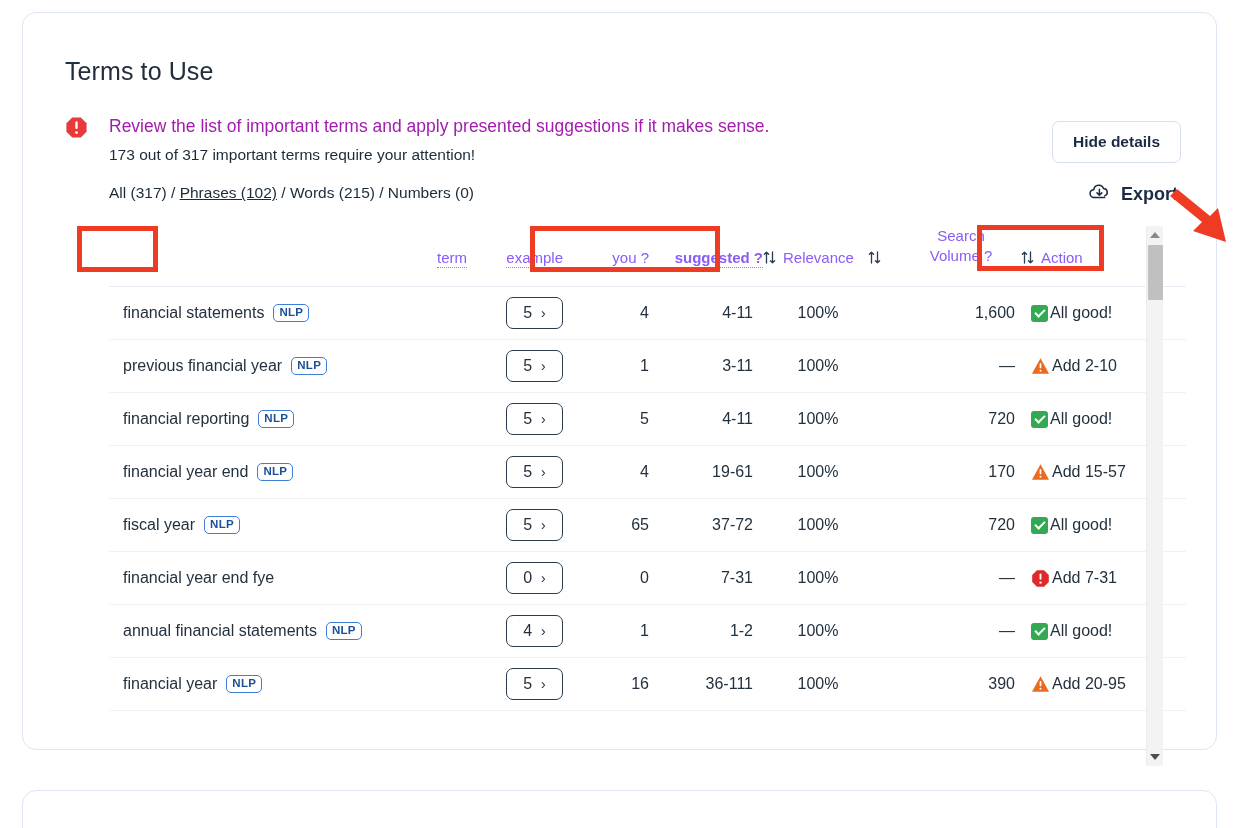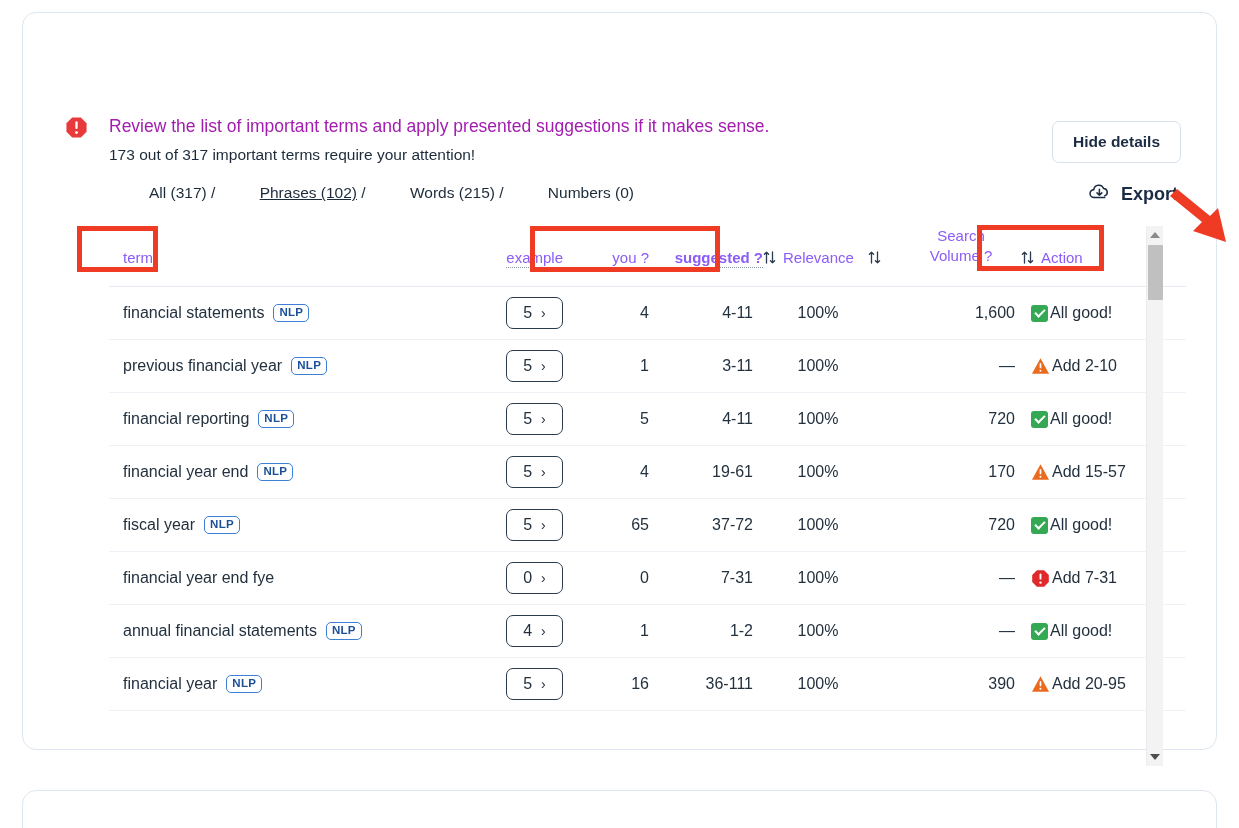--- a/index.html
+++ b/index.html
@@ -49,21 +49,21 @@
     font-size: 15.5px; color: #1c2b3a; line-height: 24px;
     white-space: nowrap;
   }
 
   .filters {
     position: absolute; left: 86px; top: 171px;
     font-size: 15.5px; color: #1c2b3a;
     white-space: nowrap;
   }
   .filters .sep { color:#1c2b3a; }
-  .filters .lnk { color:#1c2b3a; text-decoration: none; cursor:pointer;margin-left:40px; }
+  .filters .lnk { color:#1c2b3a; text-decoration: none; cursor:pointer; }
   .filters .lnk.active { text-decoration: underline; }
 
   .hide-details {
     position:absolute; right: 35px; top: 108px;
     padding: 11px 20px;
     border: 1px solid #d8e0ec; border-radius: 7px;
     background:#fff; color:#1b2b44; font-size: 15.5px;
     font-weight: 700; cursor: pointer;
     font-family: "Liberation Sans", sans-serif;
   }
@@ -88,21 +88,21 @@
   table.terms col.c-sug   { width: 110px; }
   table.terms col.c-rel   { width: 138px; }
   table.terms col.c-vol   { width: 120px; }
   table.terms col.c-act   { width: 165px; }
 
   thead th {
     font-weight: 400; font-size: 15px; color: #8b5cf6;
     padding: 0 0 20px 0; vertical-align: bottom;
     border-bottom: 1px solid #e7ecf3;
   }
-  th.h-term { text-align: left; padding-left: 14px; }
+  th.h-term { text-align: right; padding-left: 14px; }
   th.h-ex   { text-align: right; padding-right: 16px; }
   th.h-you  { text-align: right; padding-right: 4px; }
   th.h-sug  { text-align: right;  padding-left: 10px; font-weight: bold; }
   th.h-rel  { text-align: left; }
   th.h-vol  { text-align: center; line-height: 20px; }
   th.h-act  { text-align: left; }
 
   .dotted {
     border-bottom: 1px dotted #8a94a3;
     padding-bottom: 1px;
@@ -188,20 +188,21 @@
 
   .arrow-anno { position:absolute; left: 1166px; top: 186px; width: 74px; height: 110px; }
 </style>
 </head>
 <body>
 
 <div class="page">
 
   <div class="card">
 
+    <div class="title">Terms to Use</div>
 
     <div class="alert-row">
       <span class="alert-icon">
         <svg viewBox="0 0 24 24" width="23" height="23">
           <polygon points="7.5,1.5 16.5,1.5 22.5,7.5 22.5,16.5 16.5,22.5 7.5,22.5 1.5,16.5 1.5,7.5" fill="#e8393b"></polygon>
           <rect x="10.8" y="5.6" width="2.4" height="8" rx="1.2" fill="#fff"></rect>
           <circle cx="12" cy="17.3" r="1.5" fill="#fff"></circle>
         </svg>
       </span>
       <div class="alert-text">Review the list of important terms and apply presented suggestions if it makes sense.</div>

